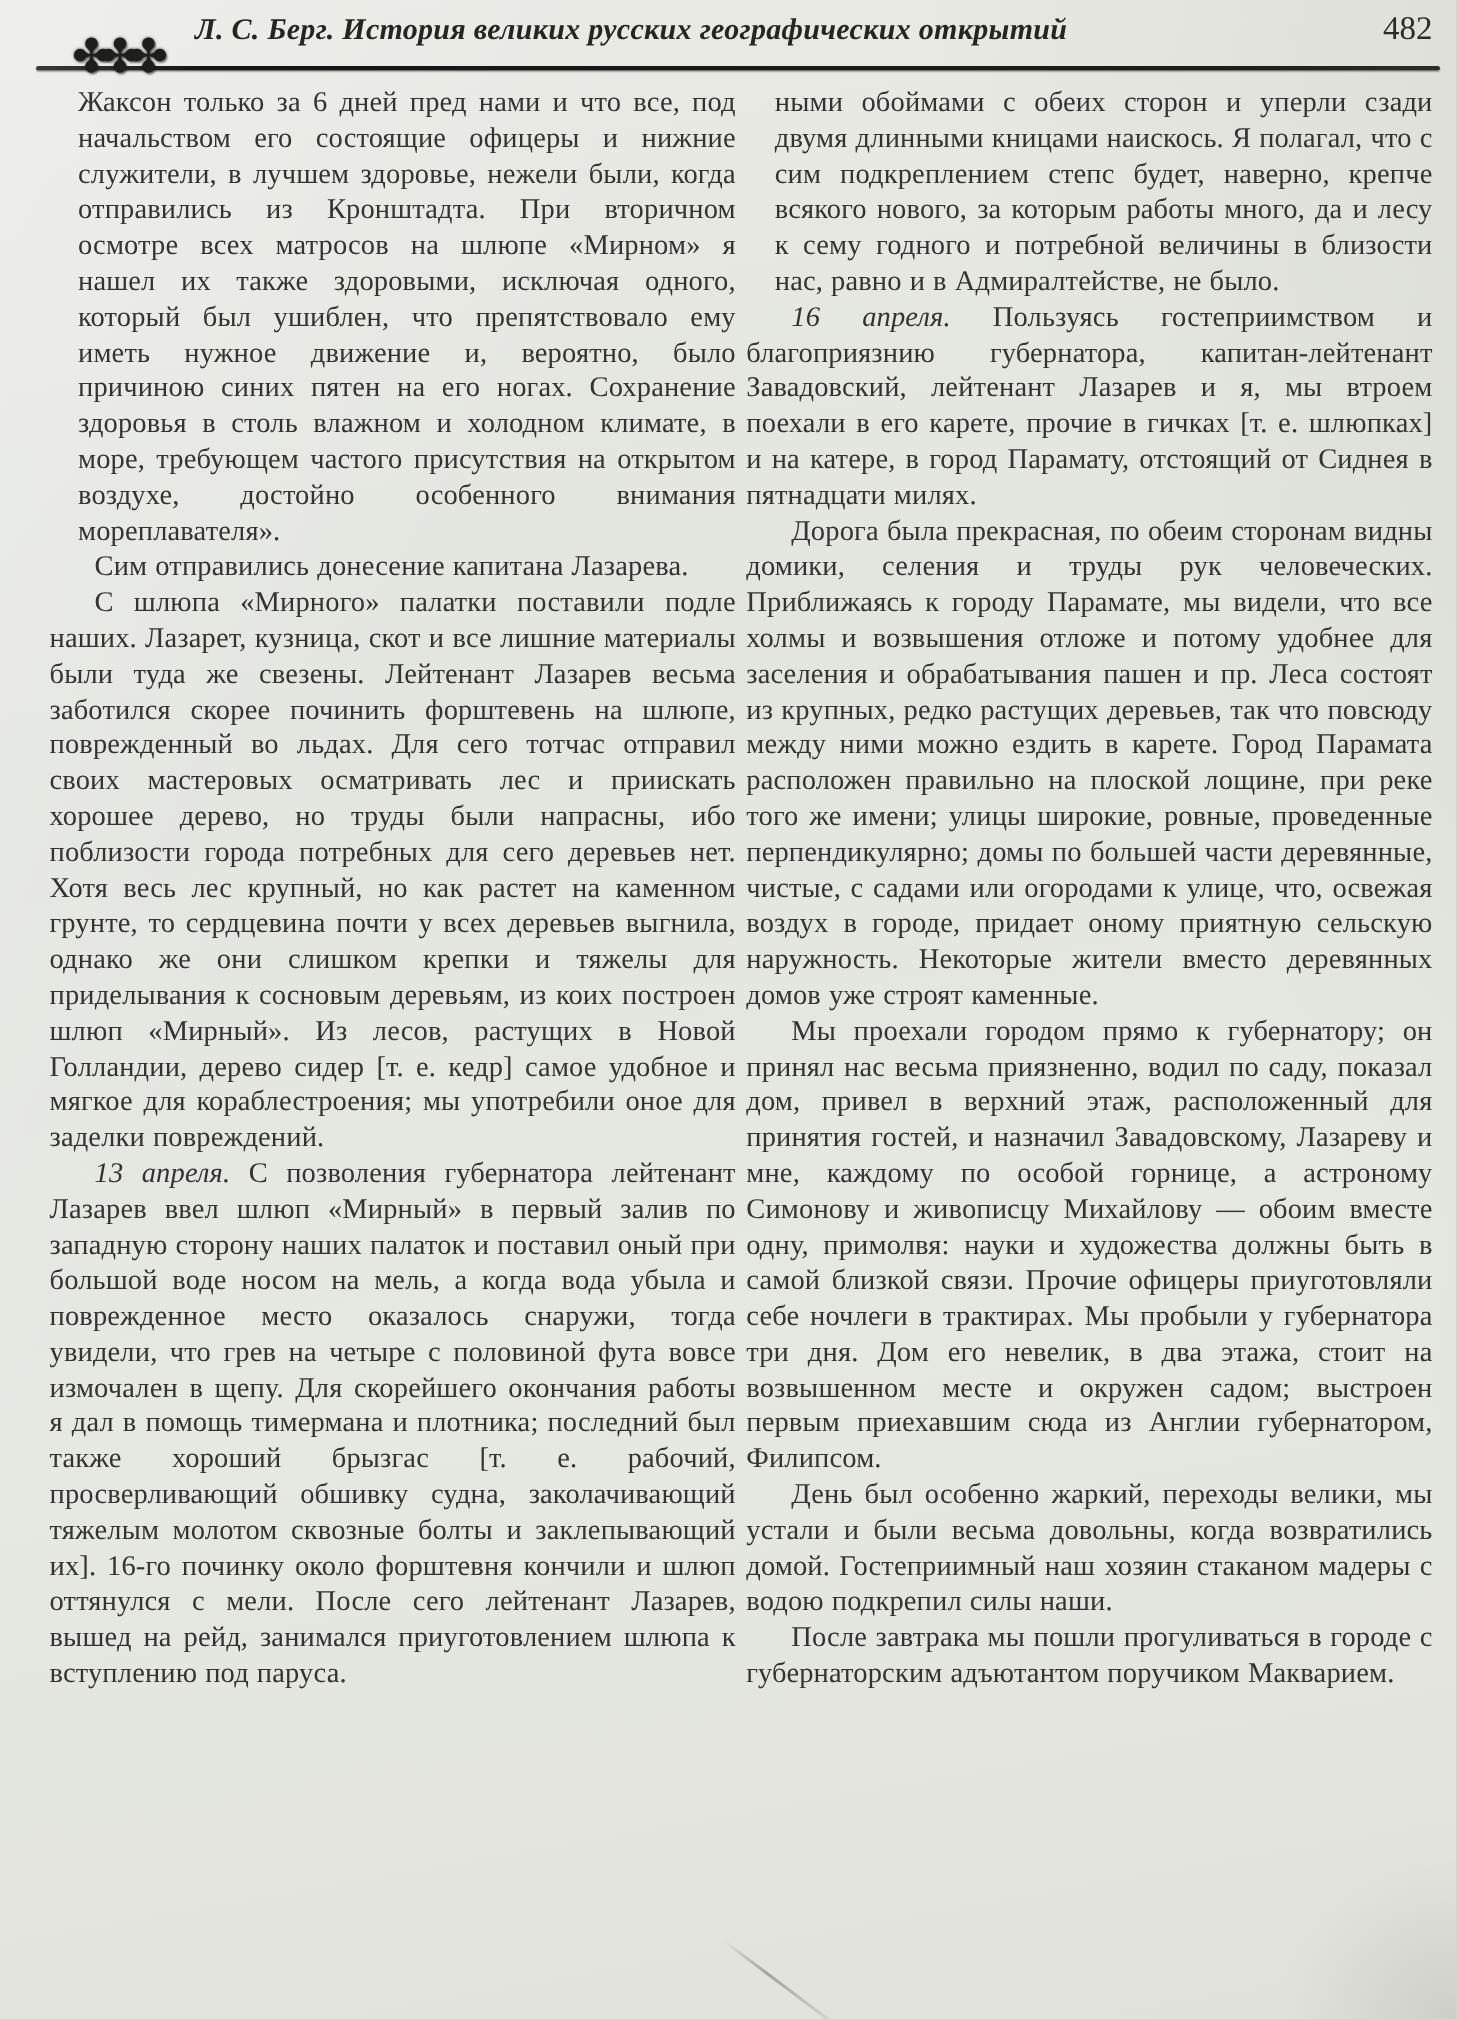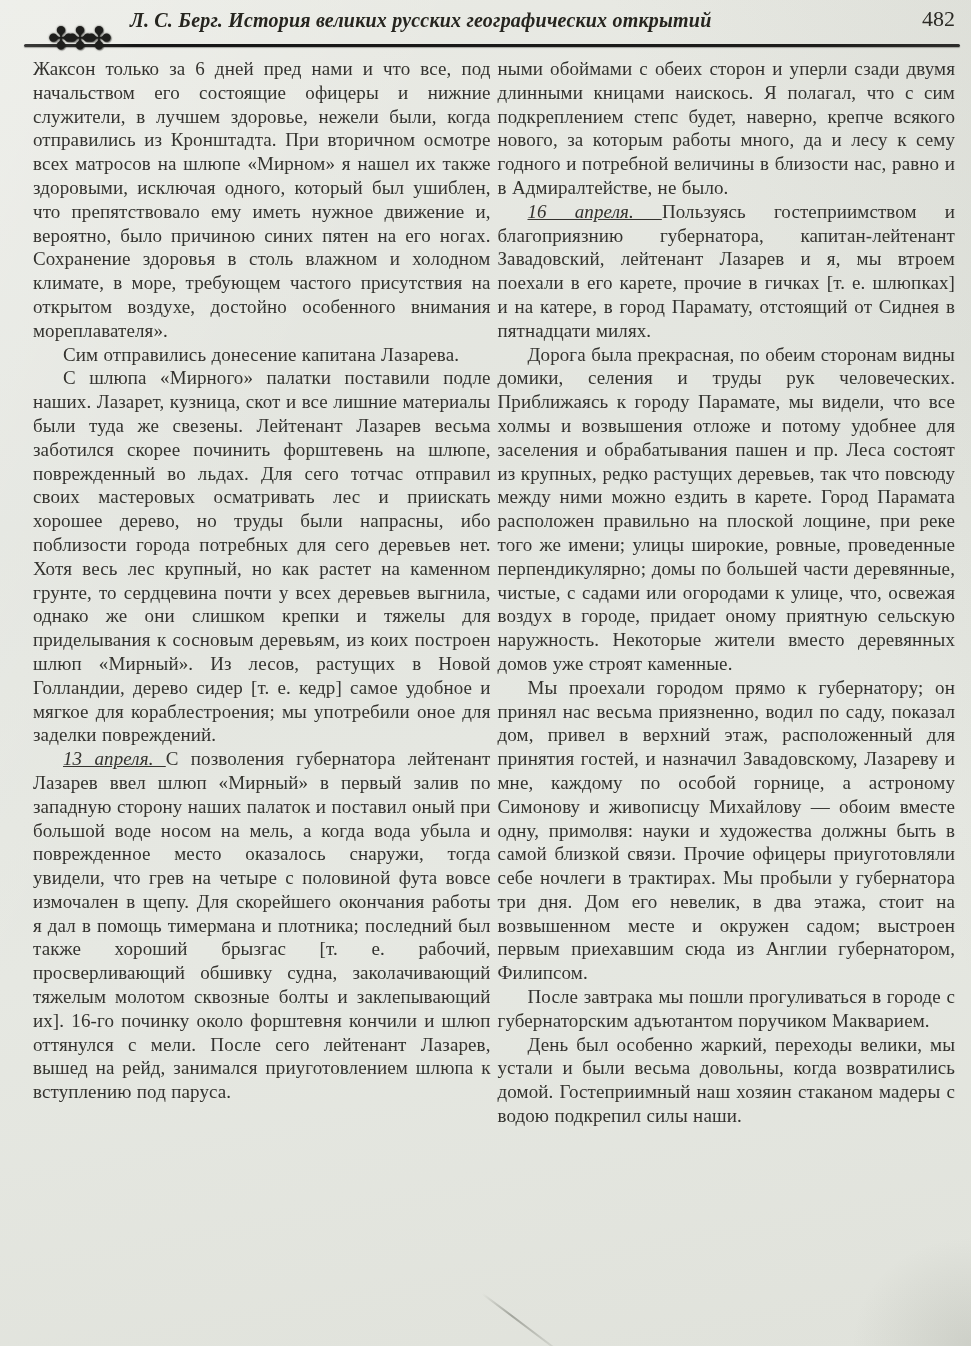--- a/index.html
+++ b/index.html
@@ -49,22 +49,22 @@
   }
   .col{
     width:458px;
     text-align:justify;
     font-size:19px;
     line-height:23.8px;
     letter-spacing:.1px;
     word-spacing:.5px;
   }
   .col p{margin:0;text-indent:30px;}
-  .col p.cont{text-indent:0;}
-  .date{font-style:italic;text-decoration:underline;}
+  .col p.cont{text-indent:0;margin-left:19px;}
+  .date{font-style:italic;}
   
   .scratch{
     position:absolute;left:483px;top:1293px;width:92px;height:2px;
     background:linear-gradient(to right, rgba(150,153,144,0), rgba(140,143,134,.75) 40%, rgba(150,153,144,.15));
     transform:rotate(37deg);transform-origin:left top;
     border-radius:2px;
   }
   .corner-shade{
     position:absolute;right:0;bottom:0;width:120px;height:110px;
     background:radial-gradient(ellipse at bottom right, rgba(120,124,112,.18), rgba(120,124,112,0) 70%);
@@ -89,22 +89,22 @@
       <p>Сим отправились донесение капитана Лазарева.</p>
       <p>С шлюпа «Мирного» палатки поставили подле наших. Лазарет, кузница, скот и все лишние материалы были туда же свезены. Лейтенант Лазарев весьма заботился скорее починить форштевень на шлюпе, поврежденный во льдах. Для сего тотчас отправил своих мастеровых осматривать лес и приискать хорошее дерево, но труды были напрасны, ибо поблизости города потребных для сего деревьев нет. Хотя весь лес крупный, но как растет на каменном грунте, то сердцевина почти у всех деревьев выгнила, однако же они слишком крепки и тяжелы для приделывания к сосновым деревьям, из коих построен шлюп «Мирный». Из лесов, растущих в Новой Голландии, дерево сидер [т. е. кедр] самое удобное и мягкое для кораблестроения; мы употребили оное для заделки повреждений.</p>
       <p><i class="date">13 апреля. </i><span>С позволения губернатора лейтенант Лазарев ввел шлюп «Мирный» в первый залив по западную сторону наших палаток и поставил оный при большой воде носом на мель, а когда вода убыла и поврежденное место оказалось снаружи, тогда увидели, что грев на четыре с половиной фута вовсе измочален в щепу. Для скорейшего окончания работы я дал в помощь тимермана и плотника; последний был также хороший брызгас [т. е. рабочий, просверливающий обшивку судна, заколачивающий тяжелым молотом сквозные болты и заклепывающий их]. 16-го починку около форштевня кончили и шлюп оттянулся с мели. После сего лейтенант Лазарев, вышед на рейд, занимался приуготовлением шлюпа к вступлению под паруса.</span></p>
     </section>
 
     <section class="col">
       <p class="cont">ными обоймами с обеих сторон и уперли сзади двумя длинными кницами наискось. Я полагал, что с сим подкреплением степс будет, наверно, крепче всякого нового, за которым работы много, да и лесу к сему годного и потребной величины в близости нас, равно и в Адмиралтействе, не было.</p>
       <p><i class="date">16 апреля. </i><span>Пользуясь гостеприимством и благоприязнию губернатора, капитан-лейтенант Завадовский, лейтенант Лазарев и я, мы втроем поехали в его карете, прочие в гичках [т. е. шлюпках] и на катере, в город Парамату, отстоящий от Сиднея в пятнадцати милях.</span></p>
       <p>Дорога была прекрасная, по обеим сторонам видны домики, селения и труды рук человеческих. Приближаясь к городу Парамате, мы видели, что все холмы и возвышения отложе и потому удобнее для заселения и обрабатывания пашен и пр. Леса состоят из крупных, редко растущих деревьев, так что повсюду между ними можно ездить в карете. Город Парамата расположен правильно на плоской лощине, при реке того же имени; улицы широкие, ровные, проведенные перпендикулярно; домы по большей части деревянные, чистые, с садами или огородами к улице, что, освежая воздух в городе, придает оному приятную сельскую наружность. Некоторые жители вместо деревянных домов уже строят каменные.</p>
       <p>Мы проехали городом прямо к губернатору; он принял нас весьма приязненно, водил по саду, показал дом, привел в верхний этаж, расположенный для принятия гостей, и назначил Завадовскому, Лазареву и мне, каждому по особой горнице, а астроному Симонову и живописцу Михайлову — обоим вместе одну, примолвя: науки и художества должны быть в самой близкой связи. Прочие офицеры приуготовляли себе ночлеги в трактирах. Мы пробыли у губернатора три дня. Дом его невелик, в два этажа, стоит на возвышенном месте и окружен садом; выстроен первым приехавшим сюда из Англии губернатором, Филипсом.</p>
+      <p>День был особенно жаркий, переходы велики, мы устали и были весьма довольны, когда возвратились домой. Гостеприимный наш хозяин стаканом мадеры с водою подкрепил силы наши.</p>
       <p>После завтрака мы пошли прогуливаться в городе с губернаторским адъютантом поручиком Макварием.</p>
-      <p>День был особенно жаркий, переходы велики, мы устали и были весьма довольны, когда возвратились домой. Гостеприимный наш хозяин стаканом мадеры с водою подкрепил силы наши.</p>
     </section>
 
   </main>
 
   <div class="scratch"></div>
   <div class="corner-shade"></div>
 
 </div>
 
 </body></html>

